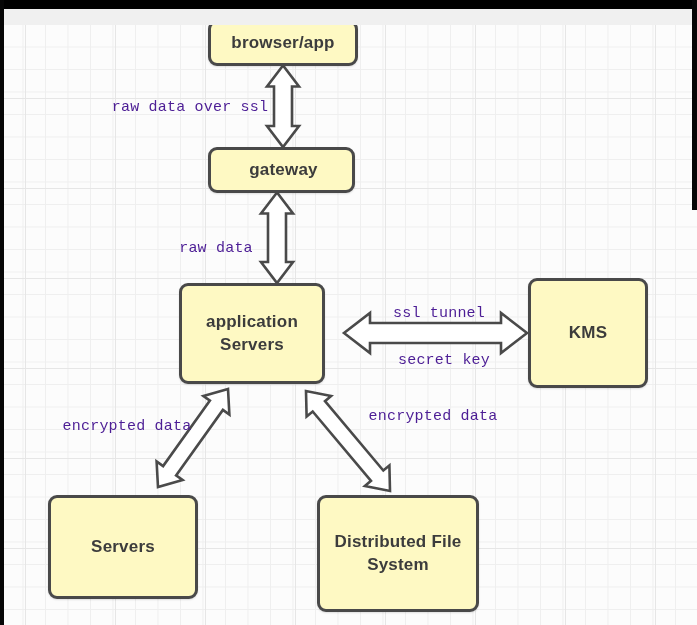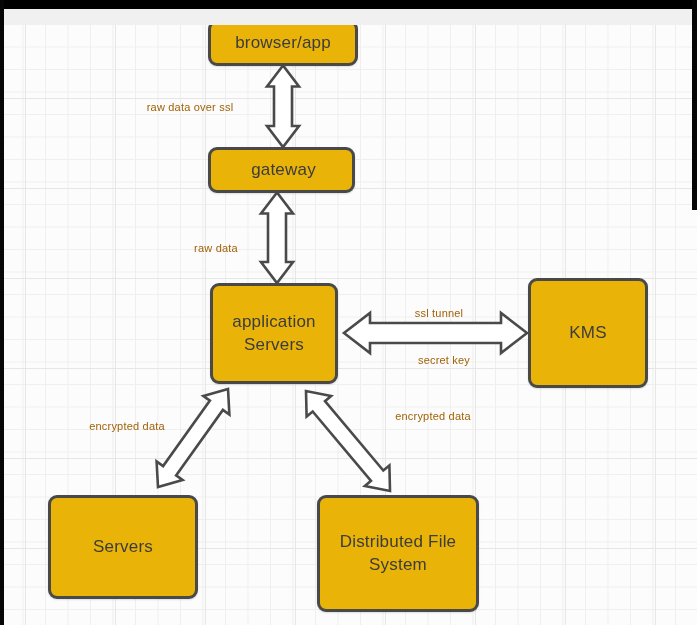--- a/index.html
+++ b/index.html
@@ -24,36 +24,37 @@
   .topbar{position:absolute;top:0;left:0;width:697px;height:9px;background:#000;z-index:3;}
   .topband{position:absolute;top:9px;left:0;width:697px;height:16px;background:#f0f0f0;z-index:2;}
   .leftstrip{position:absolute;top:0;left:0;width:4px;height:625px;background:#060606;z-index:3;}
   .rightstrip{position:absolute;top:0;right:0;width:5px;height:210px;background:#060606;z-index:3;}
 
   .arrow-layer{position:absolute;inset:0;z-index:1;}
   .arrow-layer polygon{fill:#ffffff;stroke:#4a4a4a;stroke-width:2.6;stroke-linejoin:miter;}
 
   .node{
     position:absolute;z-index:2;box-sizing:border-box;
-    background:#eab308;border:3px solid #494949;border-radius:9px;
+    background:#fef9c3;border:3px solid #494949;border-radius:9px;
     display:flex;align-items:center;justify-content:center;text-align:center;
     color:#3c3c3c;font-size:17px;line-height:1.35;letter-spacing:.2px;
     box-shadow:0 1px 2px rgba(0,0,0,.12);
     padding:0 12px;
+    font-weight:bold;
   }
   .node-browser{left:208px;top:20px;width:150px;height:46px;}
   .node-gateway{left:208px;top:147px;width:147px;height:46px;padding-left:16px;}
-  .node-app{left:210px;top:283px;width:128px;height:101px;}
+  .node-app{left:179px;top:283px;width:146px;height:101px;}
   .node-kms{left:528px;top:278px;width:120px;height:110px;}
   .node-db{left:48px;top:495px;width:150px;height:104px;}
   .node-dfs{left:317px;top:495px;width:162px;height:117px;}
 
   .edge-label{
     position:absolute;z-index:2;transform:translate(-50%,-50%);
-    color:#a16207;font-size:11px;white-space:nowrap;letter-spacing:.2px;
+    color:#4c1d95;font-size:15px;white-space:nowrap;letter-spacing:.2px;font-family:Liberation Mono, monospace;
   }
   .lbl-raw-ssl{left:190px;top:107px;}
   .lbl-raw{left:216px;top:248px;}
   .lbl-ssl-tunnel{left:439px;top:305px;margin-top:8px;}
   .lbl-secret-key{left:444px;top:360px;}
   .lbl-enc-left{left:127px;top:426px;}
   .lbl-enc-right{left:433px;top:416px;}
 </style>
 </head>
 <body>

